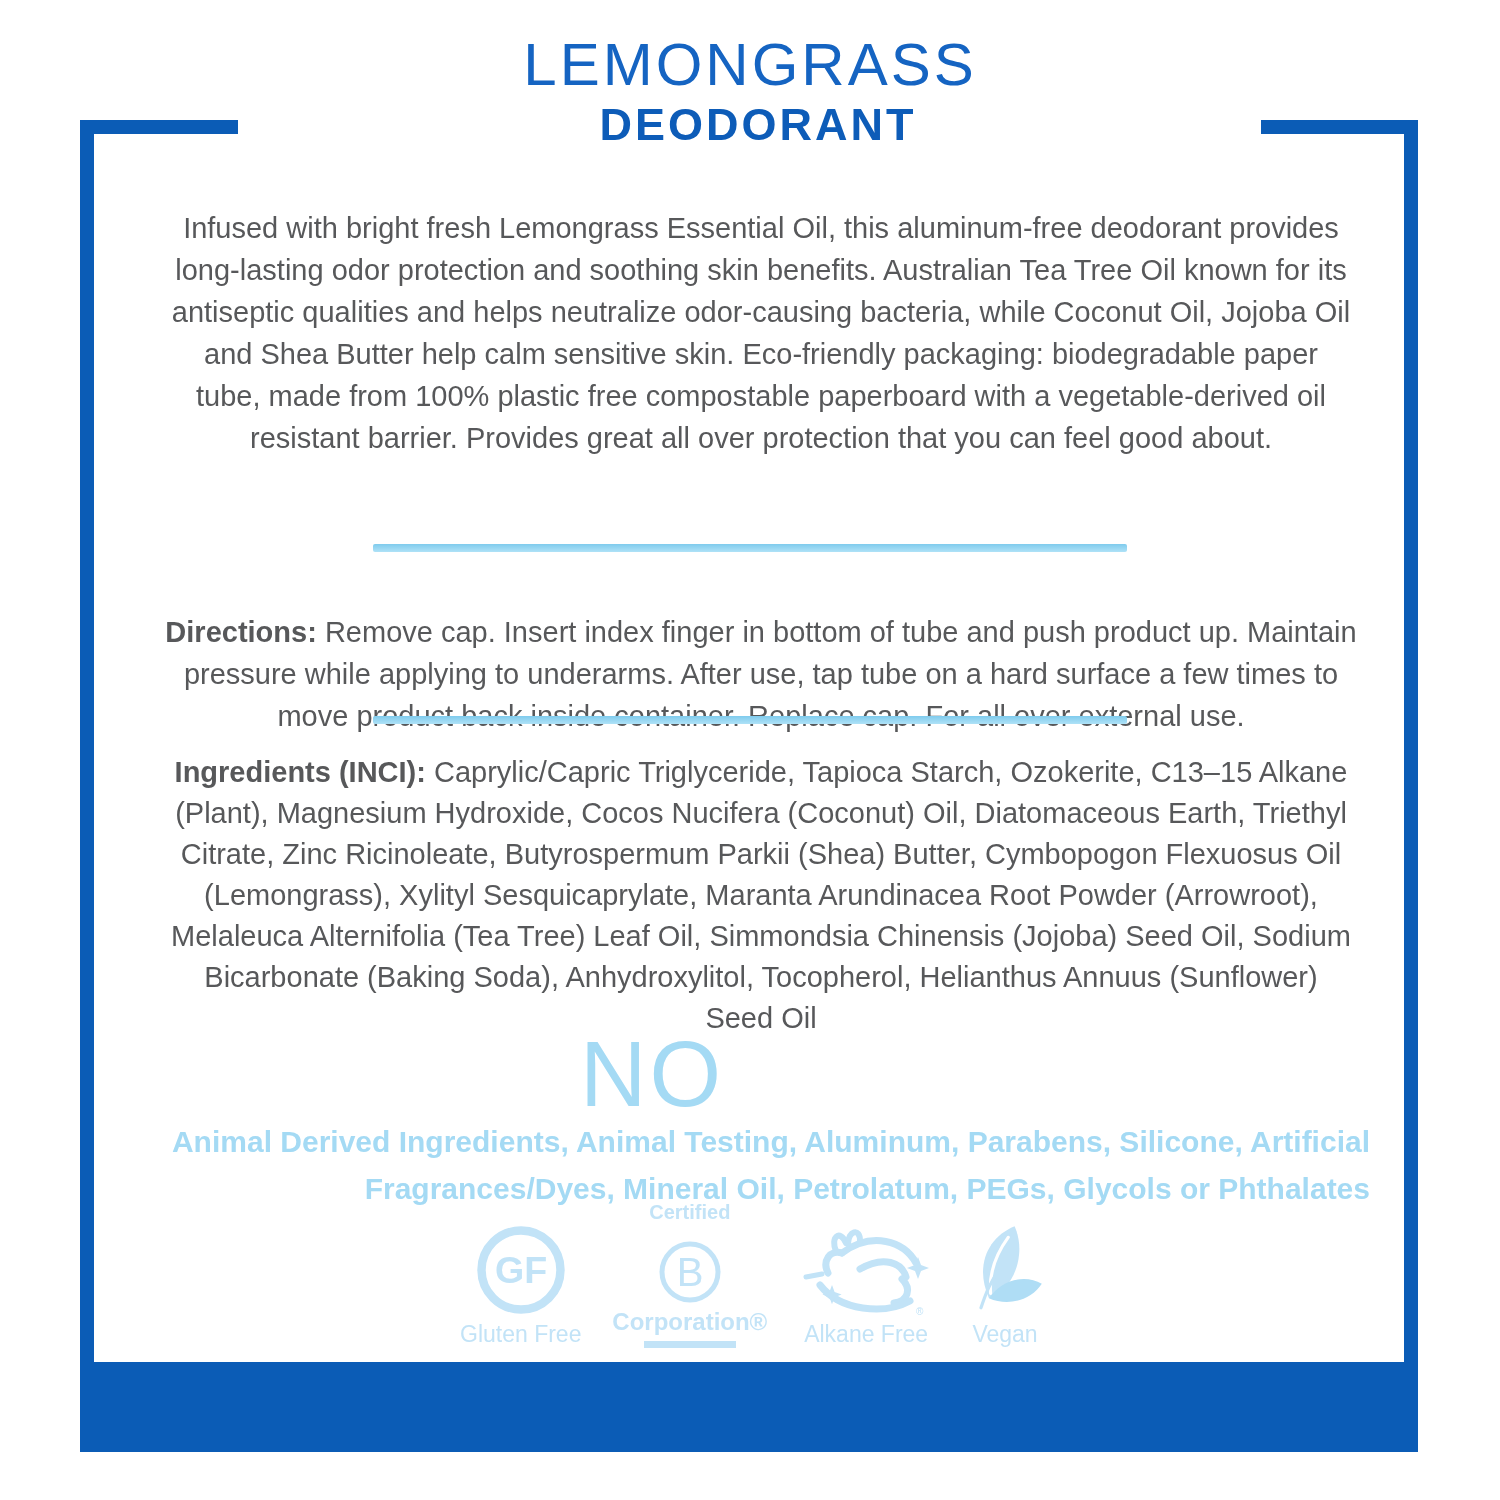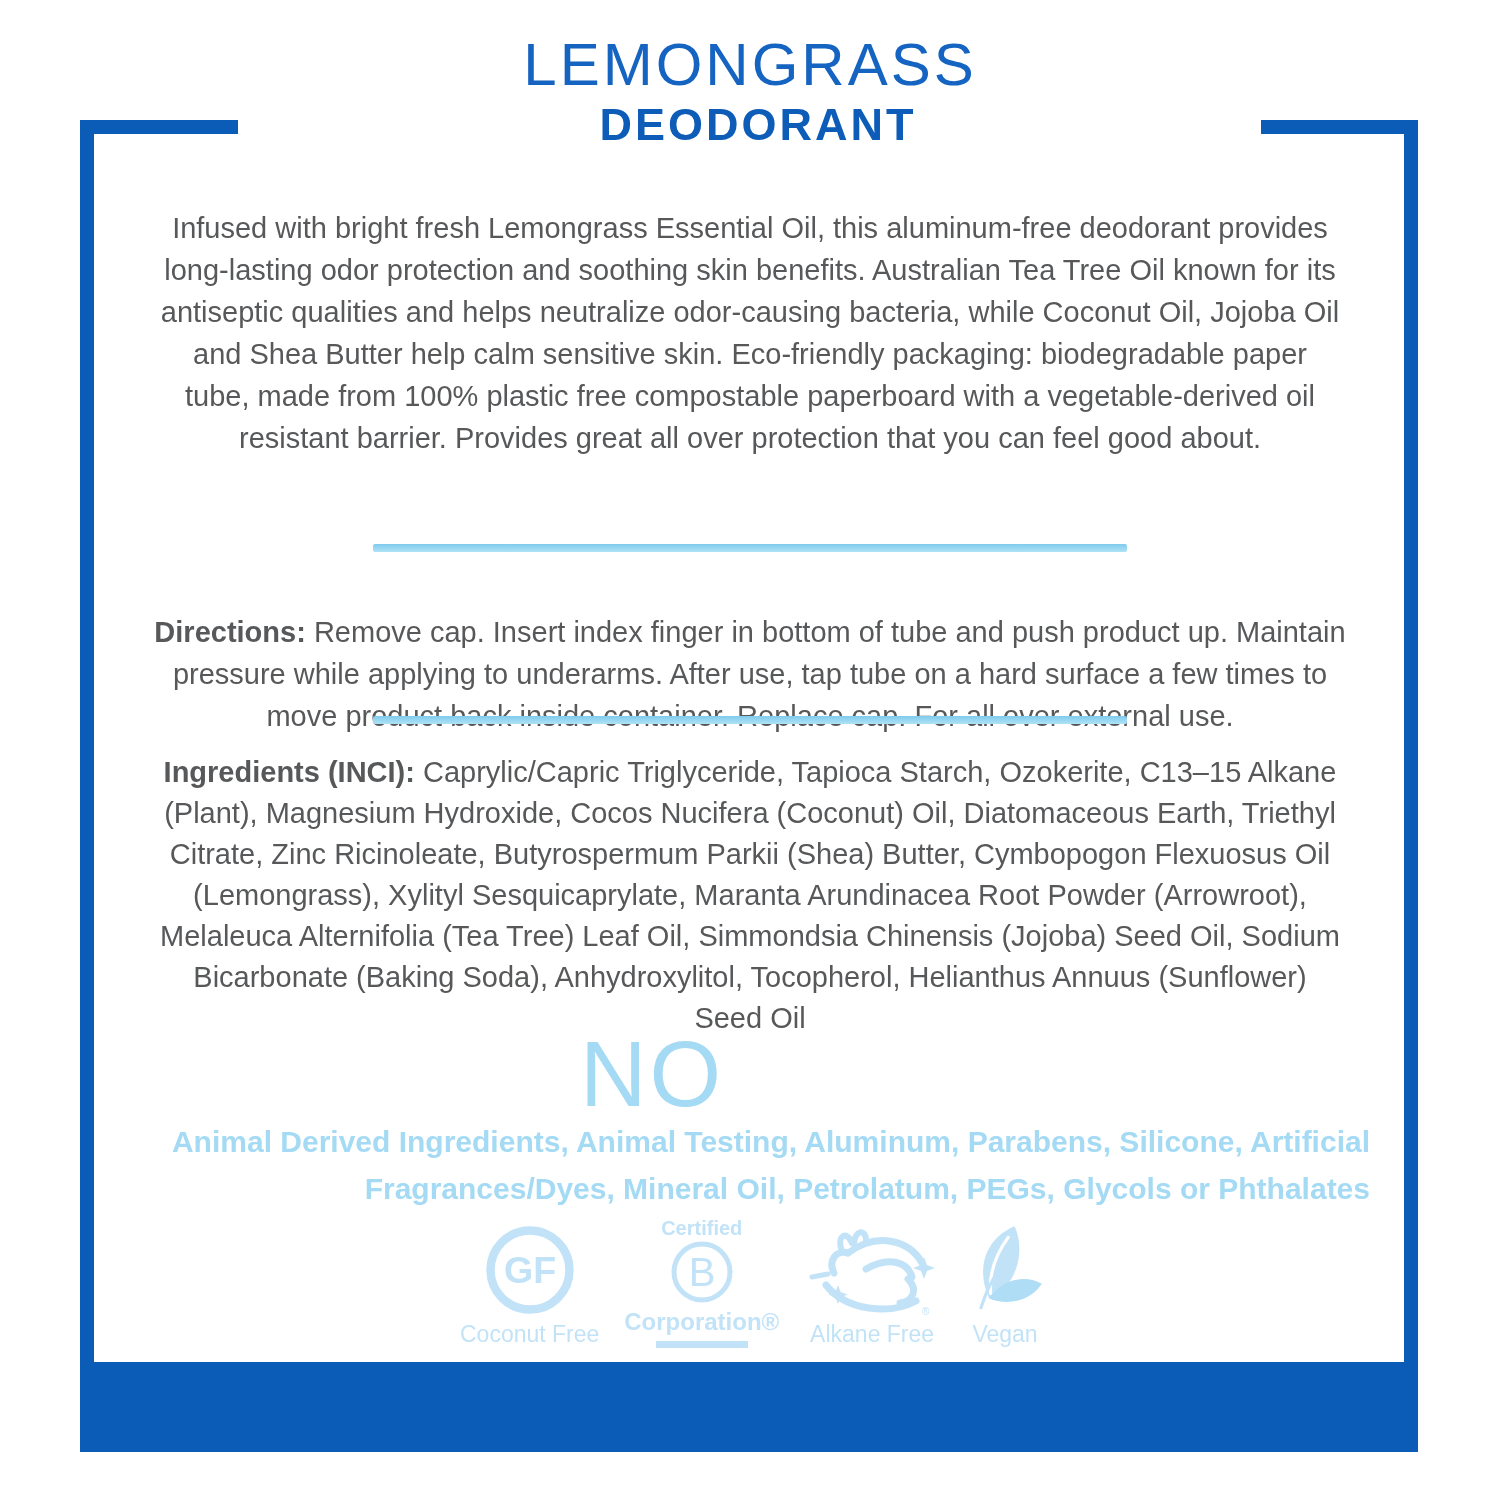--- a/index.html
+++ b/index.html
@@ -19,21 +19,21 @@
   
   .frame{position:absolute;background:#0B5CB6;}
   .frame-top-left{left:80px;top:120px;width:158px;height:14px;}
   .frame-top-right{left:1261px;top:120px;width:157px;height:14px;}
   .frame-left{left:80px;top:120px;width:14px;height:1332px;}
   .frame-right{left:1404px;top:120px;width:14px;height:1332px;}
   .bottom-bar{left:80px;top:1362px;width:1338px;height:90px;}
   
   .para{
     position:absolute;text-align:center;color:#57585A;
-    font-size:29px;line-height:42px;font-weight:400;
+    font-size:29px;line-height:42px;font-weight:400;margin-left:11px;
   }
   .description{top:207px;left:160px;width:1180px;}
   .directions{top:611px;left:135px;width:1230px;}
   .ingredients{top:752px;left:160px;width:1180px;line-height:41px;}
   .para b{font-weight:700;color:#57585A;}
   
   .divider{
     position:absolute;left:373px;width:754px;height:8px;
     background:linear-gradient(#7FCBED,#AFE2F7);border-radius:2px;
   }
@@ -49,21 +49,21 @@
     font-size:30px;line-height:47px;font-weight:700;color:#A4DAF4;
   }
   
   .badges{
     position:absolute;left:460px;top:1216px;width:585px;height:132px;
     display:flex;justify-content:space-between;align-items:flex-end;
   }
   .badge{display:flex;flex-direction:column;align-items:center;justify-content:flex-end;color:#C6E6F8;}
   .badge svg{display:block;}
   .badge-label{font-size:23px;font-weight:400;color:#C2E3F7;margin-top:4px;white-space:nowrap;}
-  .bcorp-top{font-size:20px;font-weight:700;color:#C2E3F7;margin-bottom:0;}
+  .bcorp-top{font-size:20px;font-weight:700;color:#C2E3F7;margin-bottom:16px;}
   .bcorp-label{font-size:24px;font-weight:700;color:#C2E3F7;margin-top:4px;}
   .bcorp-bar{width:92px;height:7px;background:#C2E3F7;margin-top:5px;}
 </style>
 </head>
 <body>
 
 <div class="canvas">
 
   <div class="title1">LEMONGRASS</div>
   <div class="title2">DEODORANT</div>
@@ -89,21 +89,21 @@
 
   <div class="badges">
 
     <div class="badge">
       <span>
         <svg width="94" height="94" viewBox="0 0 100 100">
           <circle cx="50" cy="50" r="42" fill="none" stroke="#C2E3F7" stroke-width="9"></circle>
           <text x="50" y="64" text-anchor="middle" font-size="40" font-weight="700" fill="#C2E3F7" font-family="Liberation Sans, sans-serif">GF</text>
         </svg>
       </span>
-      <div class="badge-label">Coconut Free</div>
+      <div class="badge-label">Gluten Free</div>
     </div>
 
     <div class="badge">
       <div class="bcorp-top">Certified</div>
       <span>
         <svg width="64" height="64" viewBox="0 0 64 64">
           <circle cx="32" cy="32" r="28" fill="none" stroke="#C2E3F7" stroke-width="5"></circle>
           <text x="32" y="46" text-anchor="middle" font-size="40" font-weight="400" fill="#C2E3F7" font-family="Liberation Sans, sans-serif">B</text>
         </svg>
       </span>

